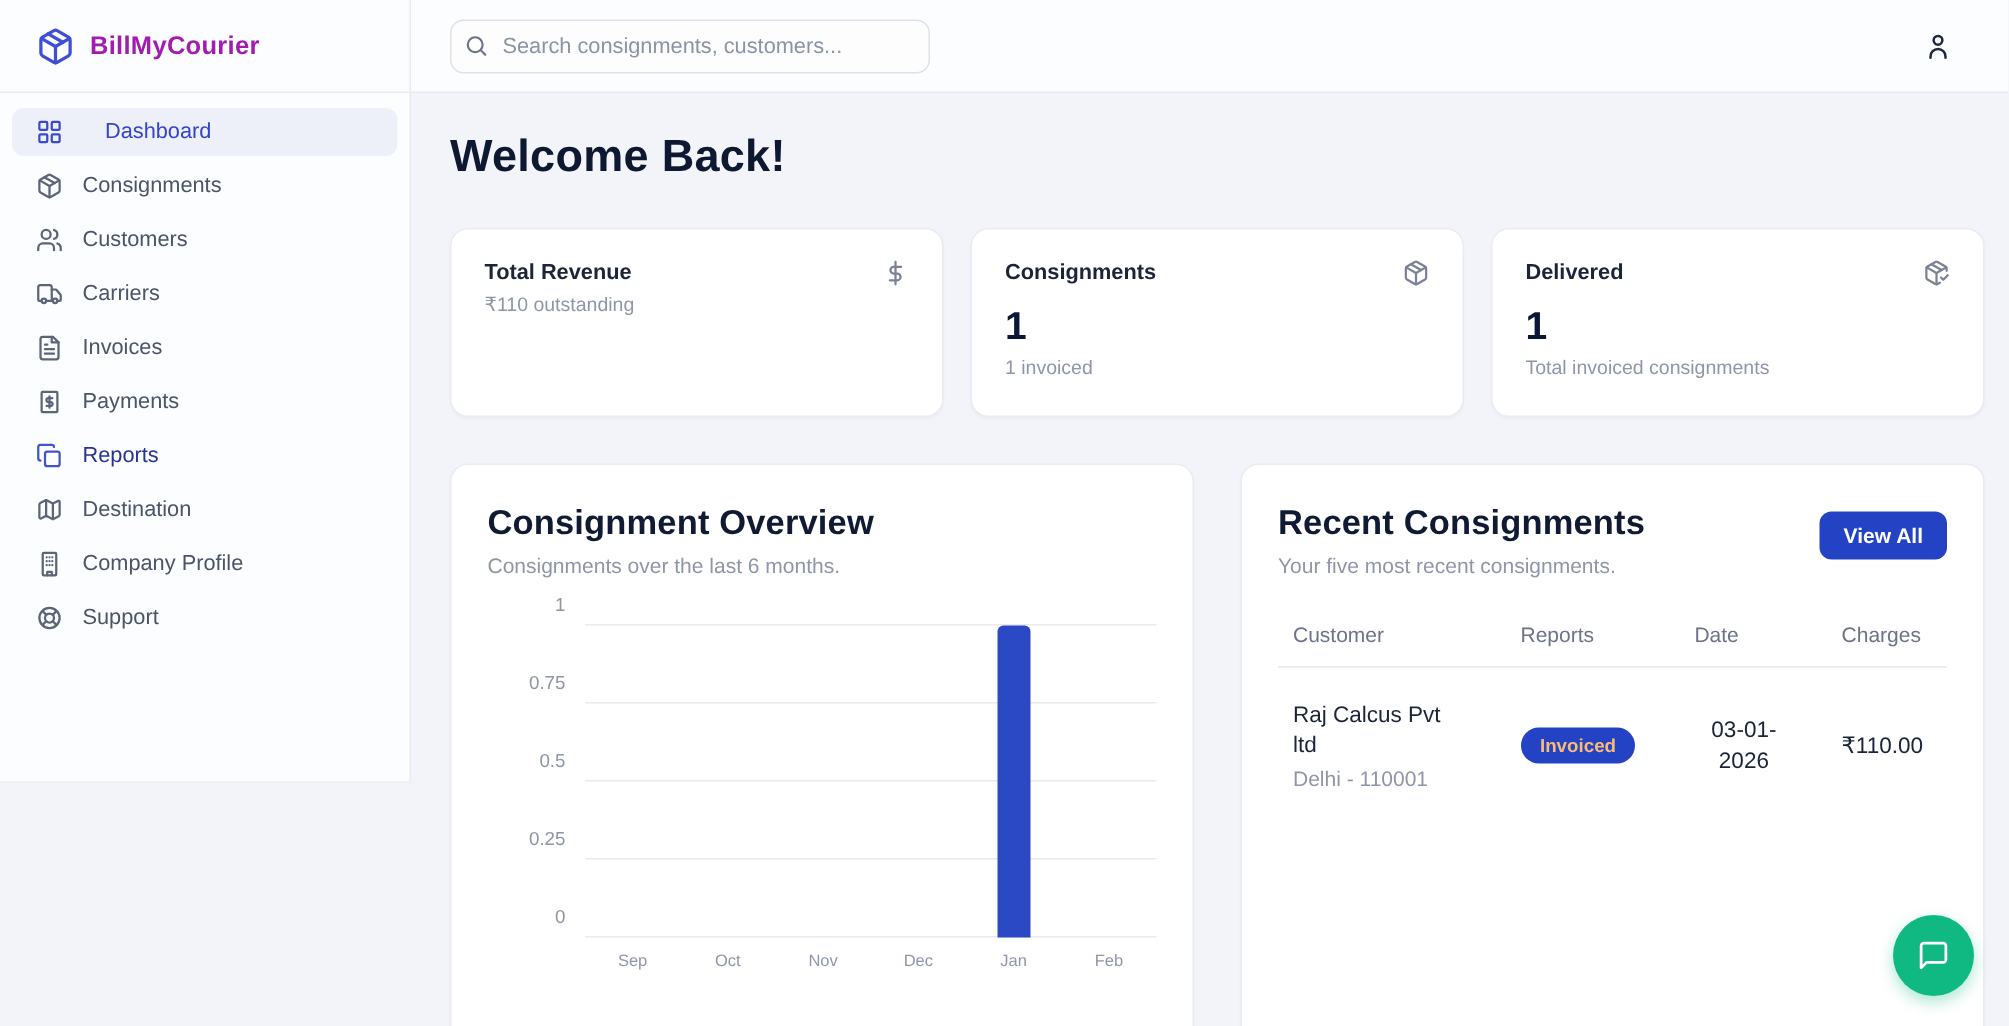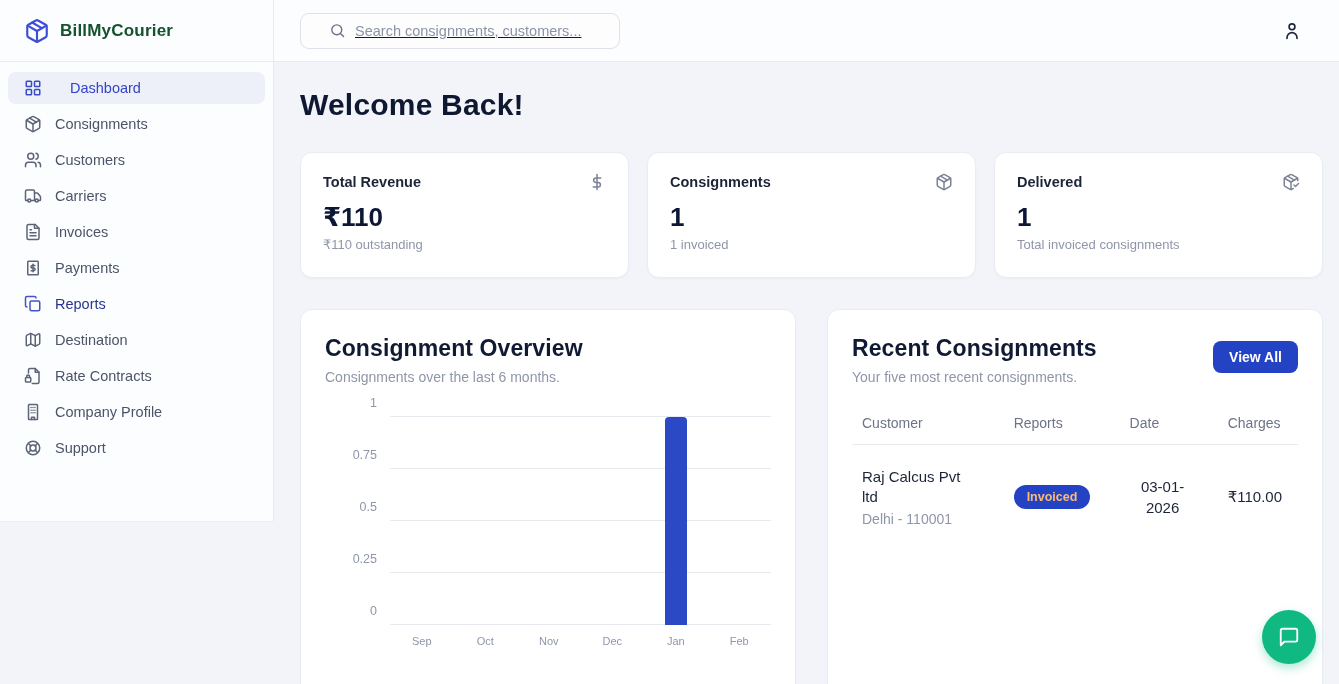--- a/index.html
+++ b/index.html
@@ -14,42 +14,42 @@
   .sidebar {
     position:absolute; left:0; top:0; width:274px; height:522px;
     background:#fcfdfe; border-right:1px solid #e8eaf1; border-bottom:1px solid #eceef4;
     z-index:5;
   }
   .brand {
     height:62px; display:flex; align-items:center; gap:10px;
     padding:0 24px; border-bottom:1px solid #e8eaf1;
   }
   .brand .logo { color:#3f4ed6; }
-  .brand-name { font-size:17px; font-weight:700; color:#14532d; letter-spacing:.2px; }
+  .brand-name { font-size:17px; font-weight:700; color:#a21caf; letter-spacing:.2px; }
   .nav { list-style:none; padding:10px 8px; }
   .nav li {
     display:flex; align-items:center; gap:13px; height:32px; margin-bottom:4px;
     padding:0 16px; border-radius:8px; color:#4b5468; font-size:14.5px; cursor:pointer;
   }
   .nav li .nico { color:#5c6477; flex:0 0 auto; }
   .nav li.active { background:#edf0f8; color:#3443c9; font-weight:500;gap:28px; }
   .nav li.active .nico { color:#3b4ac8; }
   .nav li.hovered { color:#28348f; }
   .nav li.hovered .nico { color:#4553c9; }
 
   
   .topbar {
     position:absolute; left:274px; top:0; right:0; height:62px;
     background:#fcfdfe; border-bottom:1px solid #e8eaf1;
     display:flex; align-items:center; justify-content:space-between; padding:0 37px 0 26px;
     z-index:4;
   }
   .searchbox {
     width:320px; height:36px; border:1px solid #dde1ea; border-radius:9px;
-    background:#fdfdfe; display:flex; align-items:center; gap:9px; padding:0 28px;text-decoration:underline;
+    background:#fdfdfe; display:flex; align-items:center; gap:9px; padding:0 8px;
   }
   .searchbox .sicon { color:#6b7387; }
   .searchbox input {
     border:none; outline:none; background:transparent; flex:1;
     font-size:14.5px; color:#30394e; font-family:inherit;
   }
   .searchbox input::placeholder { color:#8b93a7; }
   .user-btn { color:#1f2740; cursor:pointer; background:none; border:none; }
 
   
@@ -216,31 +216,20 @@
     </li>
     <li>
       <span class="nico">
           <svg width="18" height="18" viewBox="0 0 24 24" fill="none" stroke="currentColor" stroke-width="2" stroke-linecap="round" stroke-linejoin="round">
             <path d="M9 3.2 4.1 5.6A2 2 0 0 0 3 7.4v11.2a1 1 0 0 0 1.45.9L9 17.2l6 3 4.9-2.45A2 2 0 0 0 21 16V4.8a1 1 0 0 0-1.45-.9L15 6.2l-6-3z"></path>
             <path d="M9 3.2v14"></path>
             <path d="M15 6.2v14"></path>
           </svg>
         </span>
       <span>Destination</span>
-    </li>
-    <li>
-      <span class="nico">
-          <svg width="18" height="18" viewBox="0 0 24 24" fill="none" stroke="currentColor" stroke-width="2" stroke-linecap="round" stroke-linejoin="round">
-            <path d="M11 22h7a2 2 0 0 0 2-2V7l-5-5H8a2 2 0 0 0-2 2v4"></path>
-            <path d="M15 2v5h5"></path>
-            <rect x="2" y="14" width="7" height="6" rx="1"></rect>
-            <path d="M3.6 14v-1.6a1.9 1.9 0 0 1 3.8 0V14"></path>
-          </svg>
-        </span>
-      <span>Rate Contracts</span>
     </li>
     <li>
       <span class="nico">
           <svg width="18" height="18" viewBox="0 0 24 24" fill="none" stroke="currentColor" stroke-width="2" stroke-linecap="round" stroke-linejoin="round">
             <rect x="6" y="2" width="12" height="20" rx="1"></rect>
             <path d="M10 22v-3h4v3"></path>
             <path d="M9.5 6h.01M12 6h.01M14.5 6h.01M9.5 9.5h.01M12 9.5h.01M14.5 9.5h.01M9.5 13h.01M12 13h.01M14.5 13h.01"></path>
           </svg>
         </span>
       <span>Company Profile</span>
@@ -286,21 +275,20 @@
     <div class="stat-card">
       <div class="stat-head">
         <span class="stat-title">Total Revenue</span>
         <span class="stat-icon">
             <svg width="18" height="18" viewBox="0 0 24 24" fill="none" stroke="currentColor" stroke-width="2" stroke-linecap="round" stroke-linejoin="round">
               <path d="M12 2v20"></path>
               <path d="M17 6.5h-6.5a3 3 0 0 0 0 6h3a3 3 0 0 1 0 6H7"></path>
             </svg>
           </span>
       </div>
-      <div class="stat-value">₹110</div>
       <div class="stat-sub">₹110 outstanding</div>
     </div>
     <div class="stat-card">
       <div class="stat-head">
         <span class="stat-title">Consignments</span>
         <span class="stat-icon">
             <svg width="18" height="18" viewBox="0 0 24 24" fill="none" stroke="currentColor" stroke-width="2" stroke-linecap="round" stroke-linejoin="round">
               <path d="M21 16V8a2 2 0 0 0-1-1.73l-7-4a2 2 0 0 0-2 0l-7 4A2 2 0 0 0 3 8v8a2 2 0 0 0 1 1.73l7 4a2 2 0 0 0 2 0l7-4A2 2 0 0 0 21 16z"></path>
               <path d="M3.3 7 12 12l8.7-5"></path>
               <path d="M12 22V12"></path>

